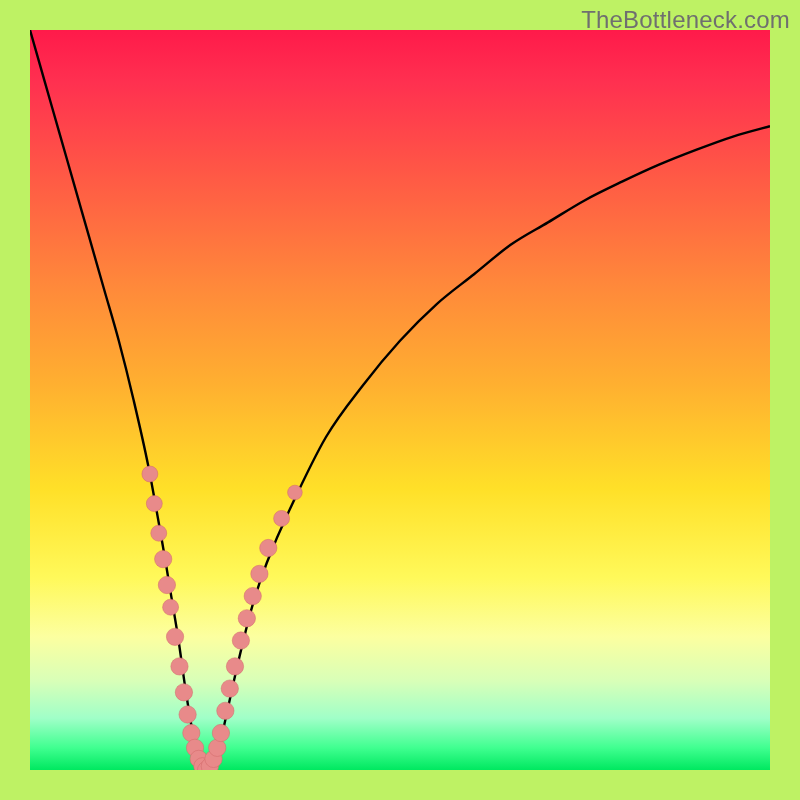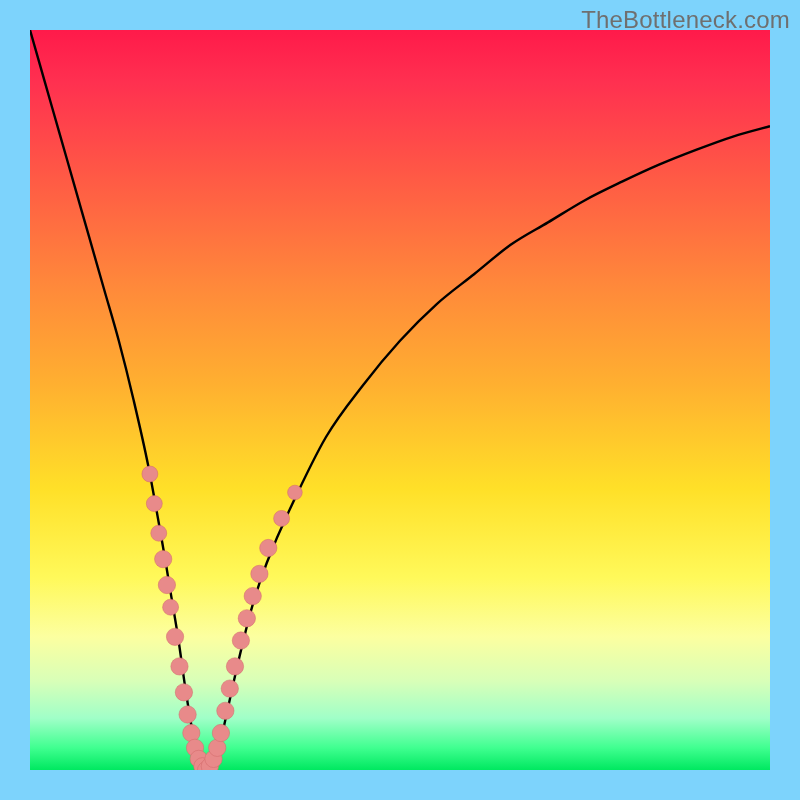--- a/index.html
+++ b/index.html
@@ -1,21 +1,21 @@
 <!DOCTYPE html>
 <html><head>
 <meta charset="utf-8">
 <style>
   * { margin: 0; padding: 0; box-sizing: border-box; }
   html, body { width: 800px; height: 800px; overflow: hidden; }
   .chart-container {
     width: 800px;
     height: 800px;
     position: relative;
-    background: #7dd3fc;
+    background: #bef264;
   }
   .plot-area {
     position: absolute;
     left: 30px;
     top: 30px;
     width: 740px;
     height: 740px;
     background: linear-gradient(to bottom,
       #ff1a4a 0%,
       #ff3050 7%,

